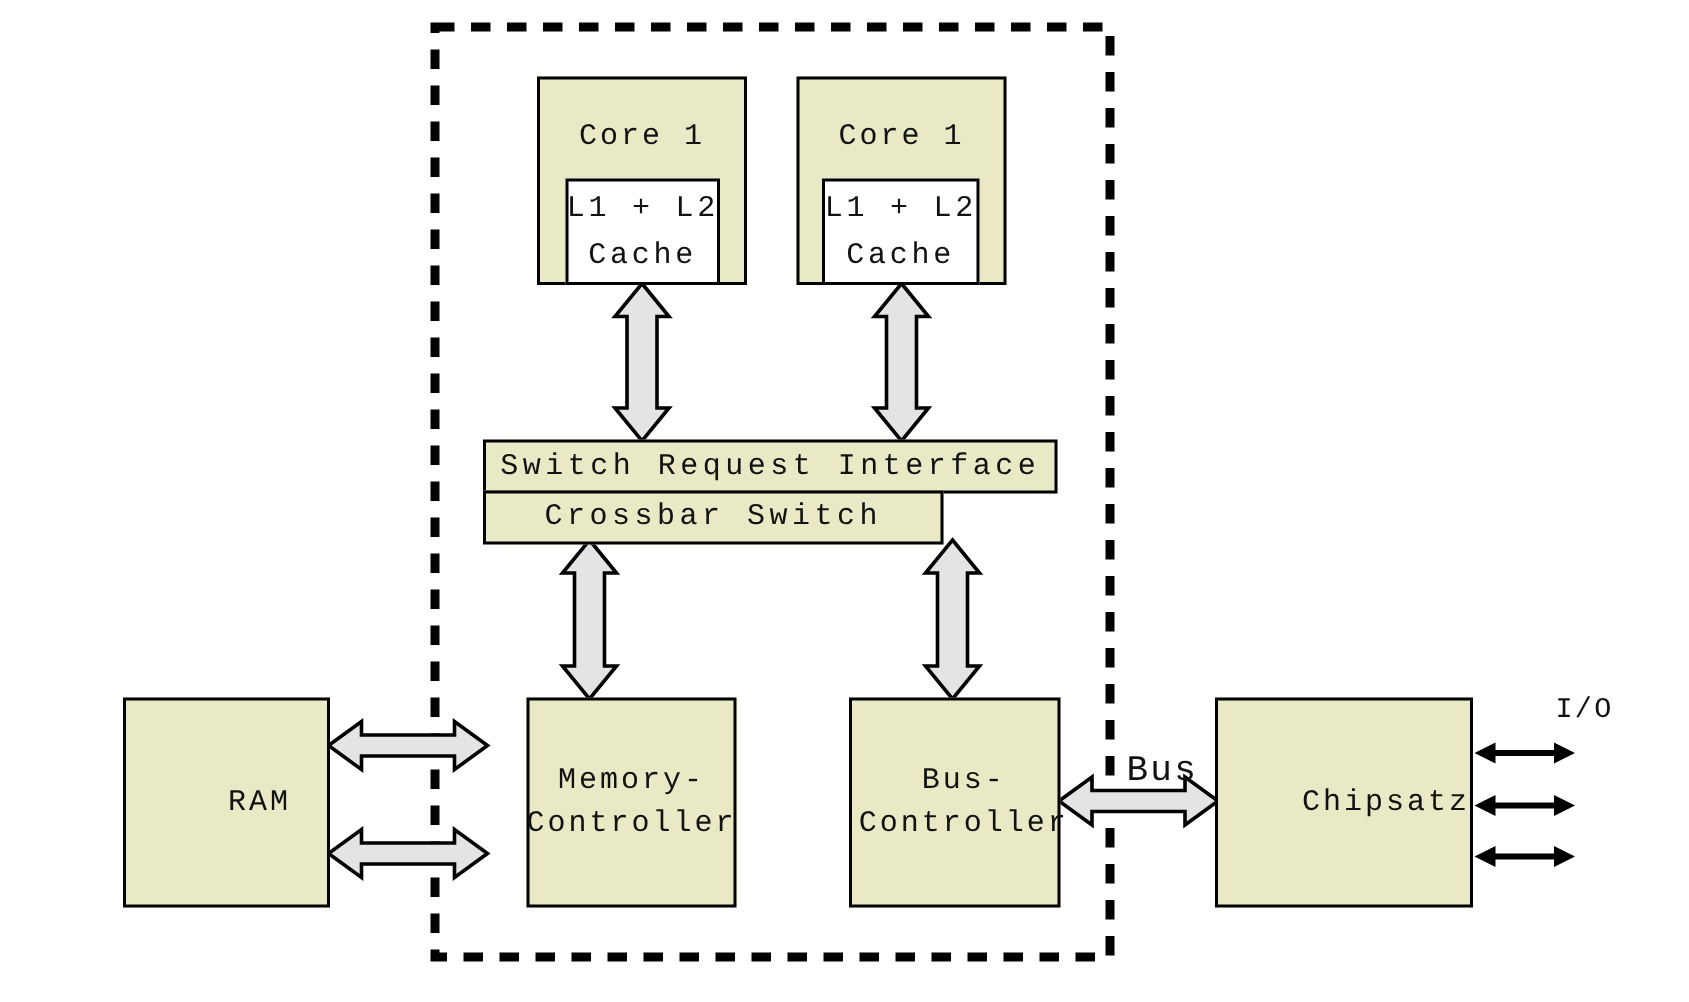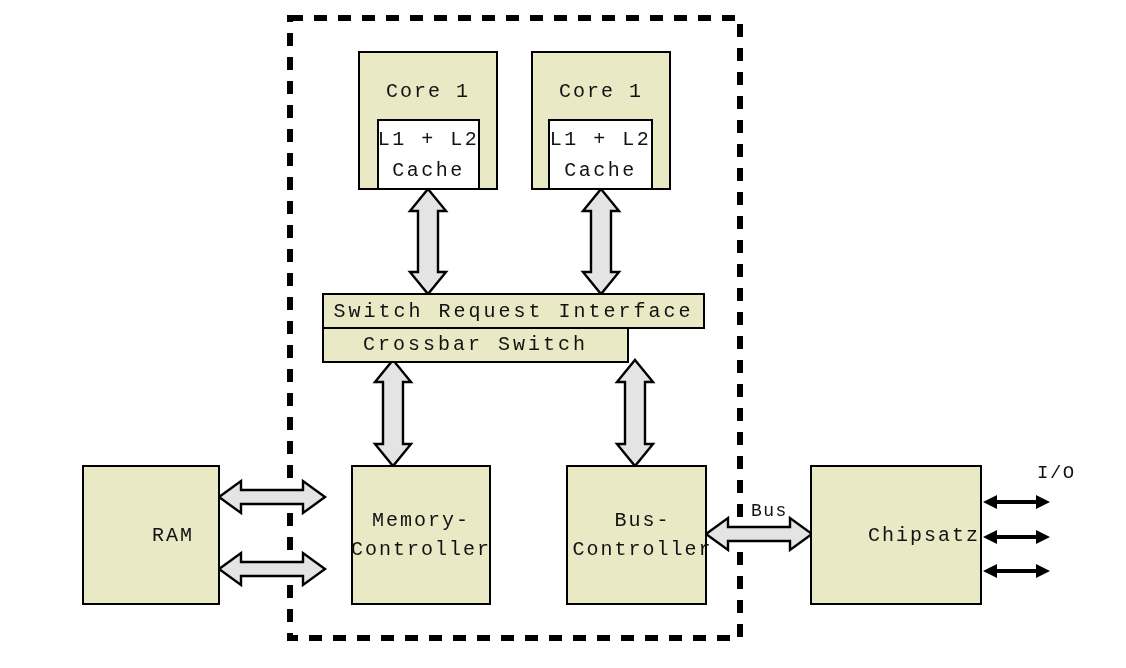--- a/index.html
+++ b/index.html
@@ -95,16 +95,16 @@
     <span>Controller</span>
   </div>
   <div class="box" style="left:566px;top:465px;width:141px;height:140px;padding-left:12px;">
     <span>Bus-</span>
     <span>Controller</span>
   </div>
   <div class="box" style="left:810px;top:465px;width:172px;height:140px;align-items:flex-end;">
     <span>Chipsatz</span>
   </div>
 
-  <span class="free-label" style="left:751px;top:501px;font-size:18px;">Bus</span>
+  <span class="free-label" style="left:751px;top:501px;font-size:24px;">Bus</span>
   <span class="free-label" style="left:1037px;top:462px;font-size:19px;">I/O</span>
 
 </div>
 
 </body></html>

